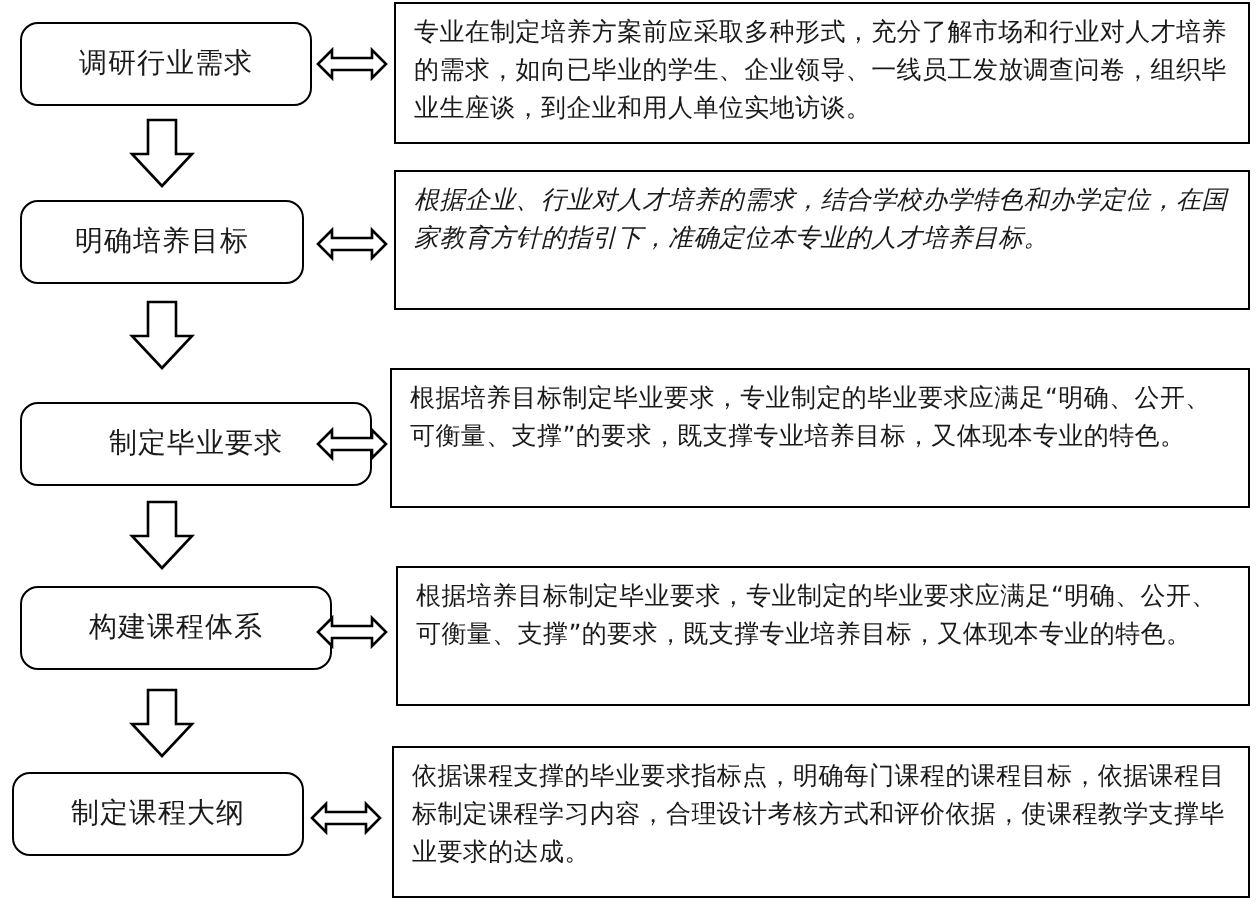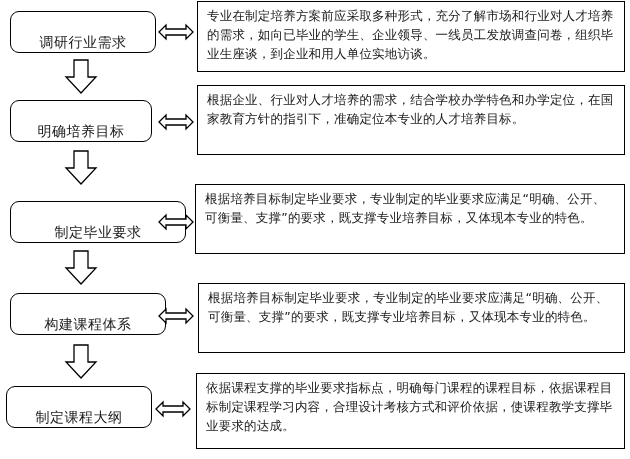--- a/index.html
+++ b/index.html
@@ -1,19 +1,19 @@
 <!DOCTYPE html>
 <html><head>
 <meta charset="utf-8">
 <style>
   html, body { margin:0; padding:0; background:#ffffff; }
   body { width:630px; height:459px; position:relative; overflow:hidden;
          font-family:"DejaVu Sans", "Liberation Sans", sans-serif; color:#1a1a1a; }
   .step { position:absolute; box-sizing:border-box; border:1.5px solid #000; border-radius:9px;
-          background:#fff; display:flex; align-items:flex-end; justify-content:center;
+          background:#fff; display:flex; align-items:center; justify-content:center;
           font-size:14px; letter-spacing:0.5px; }
   .desc { position:absolute; box-sizing:border-box; border:1.5px solid #000; background:#fff;
           padding:4px 8px 4px 9px; font-size:12.5px; line-height:19px; letter-spacing:0.2px; }
   .harrow { position:absolute; width:36px; height:16px; }
   .varrow { position:absolute; width:34px; height:36px; }
   svg { display:block; overflow:visible; }
 </style>
 </head>
 <body>
 
@@ -35,21 +35,21 @@
 </div>
 
 <div class="step" style="left:10px; top:100px; width:142px; height:42px;">
   <span>明确培养目标</span>
 </div>
 <div class="harrow" style="left:158px; top:114px;">
   <svg width="36" height="16" viewBox="0 0 36 16">
       <path d="M1 8 L8 1 L8 5 L28 5 L28 1 L35 8 L28 15 L28 11 L8 11 L8 15 Z" fill="#fff" stroke="#000" stroke-width="1.3"></path>
     </svg>
 </div>
-<div class="desc" style="left:197px; top:85px; width:428px; height:70px;">
+<div class="desc" style="left:197px; top:85px; width:428px; height:70px;font-style:italic;">
   <span>根据企业、行业对人才培养的需求，结合学校办学特色和办学定位，在国家教育方针的指引下，准确定位本专业的人才培养目标。</span>
 </div>
 <div class="varrow" style="left:64px; top:150px;">
   <svg width="34" height="36" viewBox="0 0 34 36">
       <path d="M10 1 L24 1 L24 18 L32 18 L17 34 L2 18 L10 18 Z" fill="#fff" stroke="#000" stroke-width="1.3"></path>
     </svg>
 </div>
 
 <div class="step" style="left:10px; top:201px; width:176px; height:42px;">
   <span>制定毕业要求</span>

